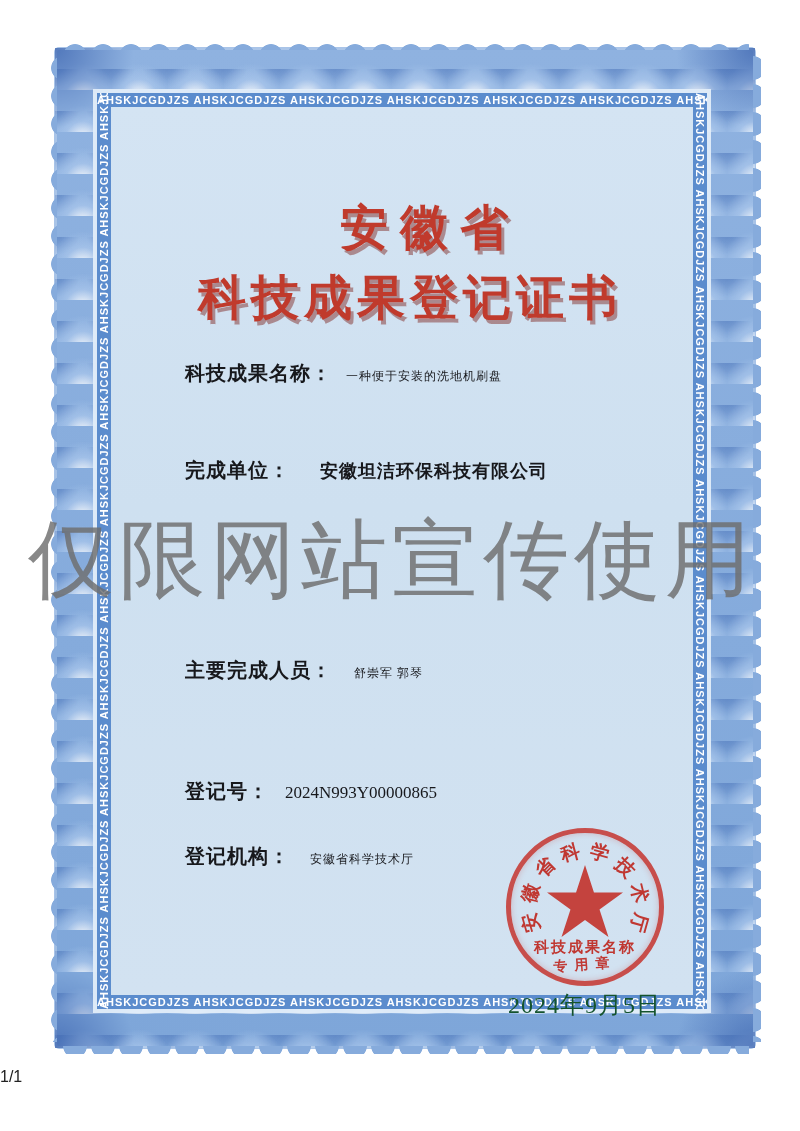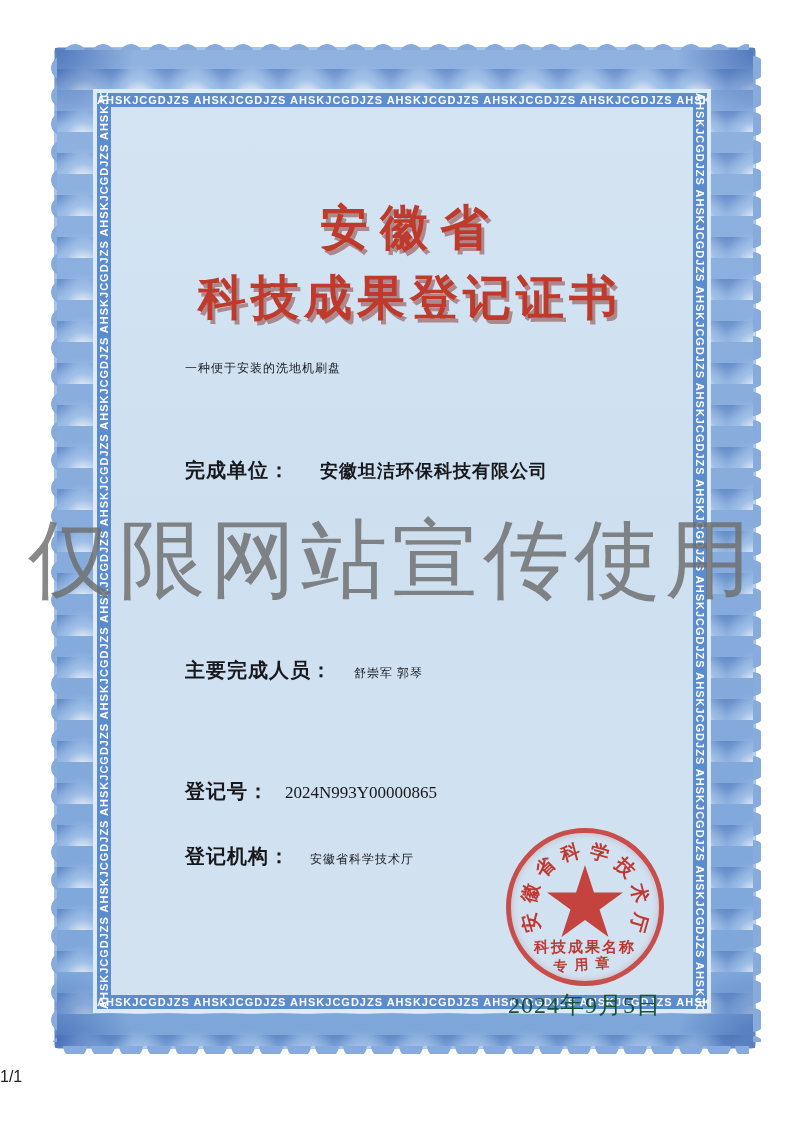--- a/index.html
+++ b/index.html
@@ -49,21 +49,21 @@
   .band-right{right:0;top:0;bottom:0;width:14px;writing-mode:vertical-rl;}
 
   
   .body{position:absolute;inset:14px;
         background:linear-gradient(180deg,#d4e4f3 0%,#cee0f0 45%,#d2e2f1 100%);}
 
   
   .title{position:absolute;left:112px;width:596px;text-align:center;
          color:#c03a2c;font-weight:700;
          text-shadow:3px 4px 0 rgba(122,28,22,.45);}
-  .title.l1{top:196px;font-size:48px;letter-spacing:12px;}
+  .title.l1{top:196px;font-size:48px;letter-spacing:12px;padding-left:20px;}
   .title.l2{top:266px;font-size:48px;letter-spacing:5px;}
 
   
   .row{position:absolute;left:185px;display:flex;align-items:baseline;gap:var(--g,18px);
        color:#17181c;white-space:nowrap;}
   .row .lbl{font-size:20px;font-weight:700;letter-spacing:1px;}
   .row .val{font-size:12px;font-weight:400;letter-spacing:1px;}
   .row.r-name{top:360px;--g:14px;}
   .row.r-unit{top:457px;--g:30px;}
   .row.r-unit .val{font-size:18px;font-weight:700;}
@@ -118,20 +118,21 @@
       <div class="band-strip band-left">AHSKJCGDJZS AHSKJCGDJZS AHSKJCGDJZS AHSKJCGDJZS AHSKJCGDJZS AHSKJCGDJZS AHSKJCGDJZS AHSKJCGDJZS AHSKJCGDJZS AHSKJCGDJZS AHSKJCGDJZS AHSKJCGDJZS AHSKJCGDJZS </div>
       <div class="band-strip band-right">AHSKJCGDJZS AHSKJCGDJZS AHSKJCGDJZS AHSKJCGDJZS AHSKJCGDJZS AHSKJCGDJZS AHSKJCGDJZS AHSKJCGDJZS AHSKJCGDJZS AHSKJCGDJZS AHSKJCGDJZS AHSKJCGDJZS AHSKJCGDJZS </div>
       <div class="body"></div>
     </div>
   </div>
 
   <div class="title l1">安徽省</div>
   <div class="title l2">科技成果登记证书</div>
 
   <div class="row r-name">
+    <span class="lbl">科技成果名称：</span>
     <span class="val">一种便于安装的洗地机刷盘</span>
   </div>
 
   <div class="row r-people">
     <span class="lbl">主要完成人员：</span>
     <span class="val">舒崇军 郭琴</span>
   </div>
 
   <div class="row r-unit">
     <span class="lbl">完成单位：</span>

